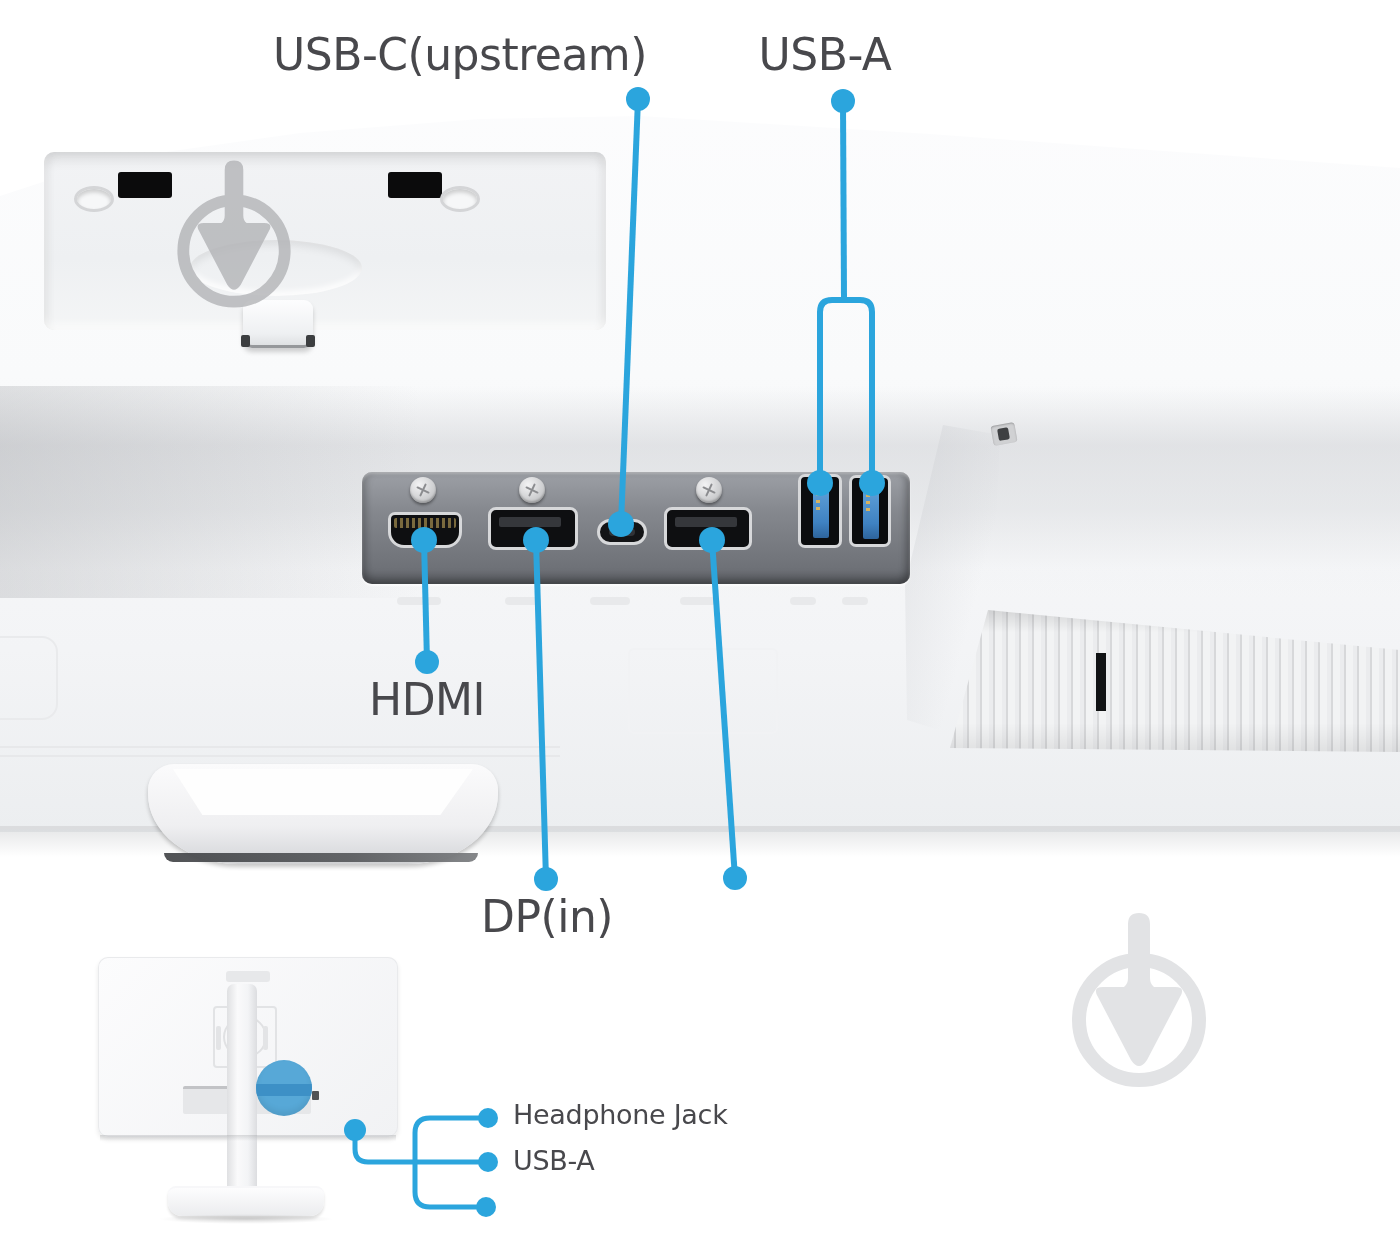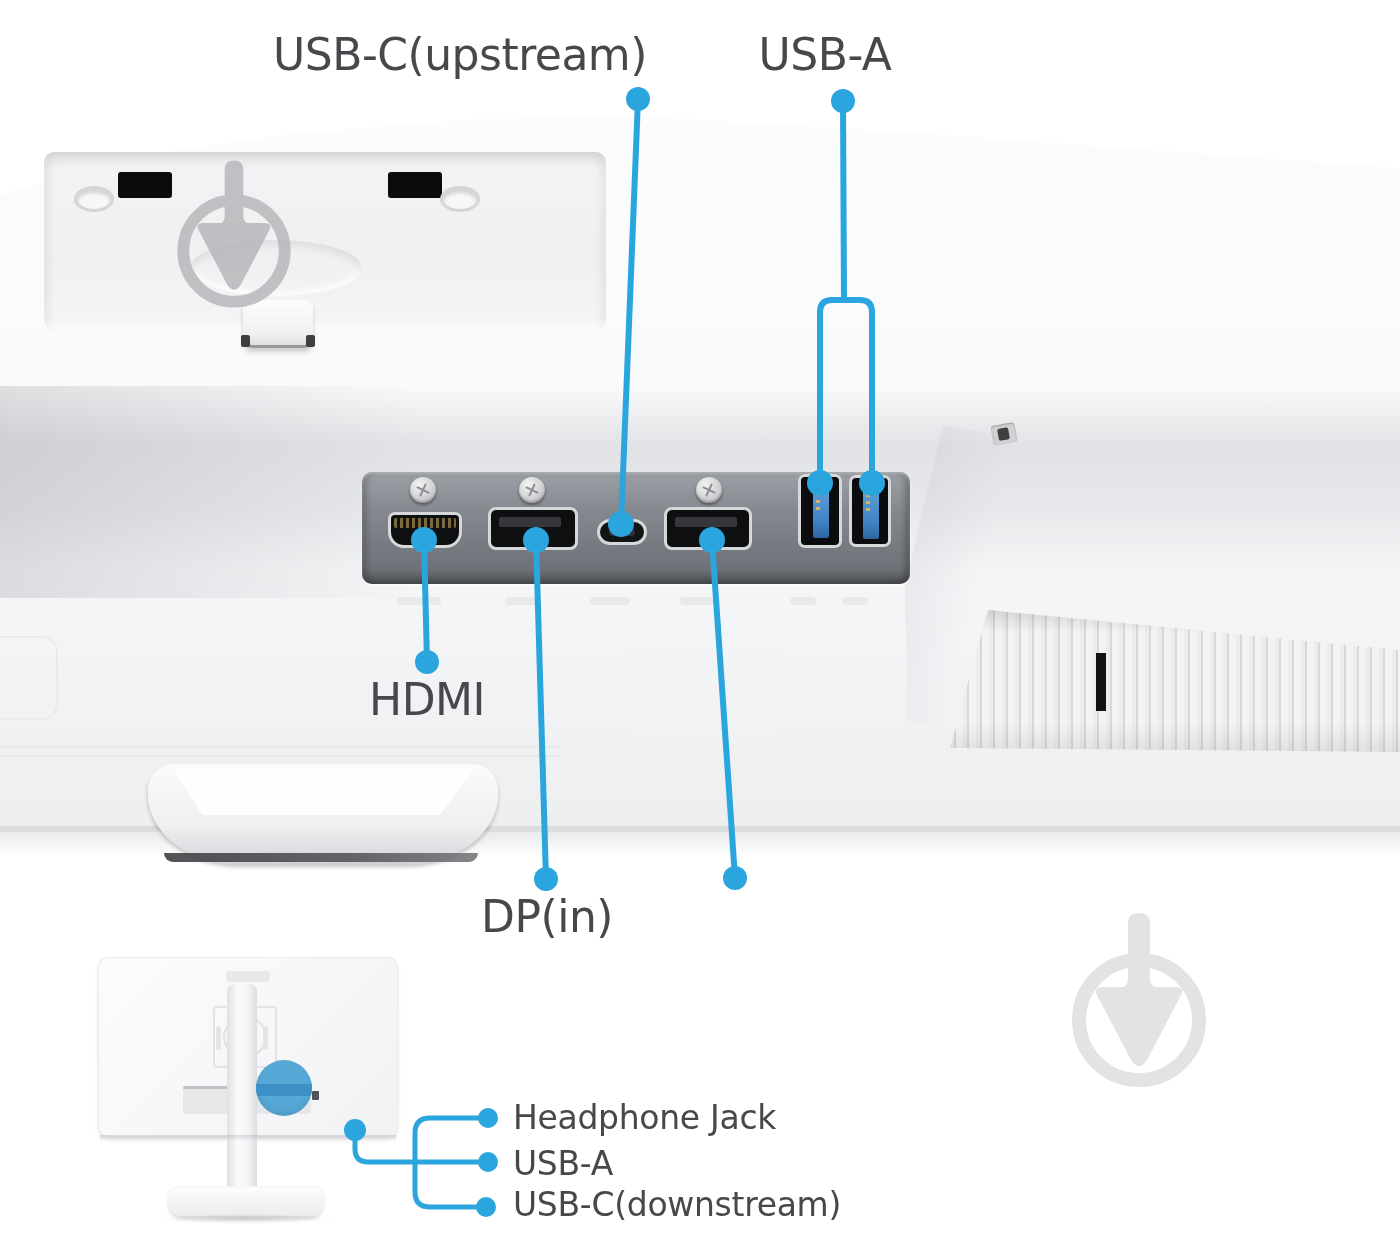--- a/index.html
+++ b/index.html
@@ -115,21 +115,21 @@
   .i-baseshadow{left:158px;top:1214px;width:176px;height:10px;
     background:radial-gradient(ellipse at center,rgba(0,0,0,.15),rgba(0,0,0,0) 70%);}
 
   
   svg.layer{left:0;top:0;width:1400px;height:1256px;pointer-events:none;}
   .callouts path{fill:none;stroke:var(--callout-blue,#2ba5dd);}
   .callouts circle{fill:var(--callout-blue,#2ba5dd);}
 
   .lbl{color:var(--label-text,#48484c);font-size:44px;letter-spacing:-.5px;white-space:nowrap;
        transform:translateX(-50%);line-height:1.15;}
-  .lbl-sm{color:var(--label-text,#48484c);font-size:33px;letter-spacing:-.3px;white-space:nowrap;line-height:1.1;}
+  .lbl-sm{color:var(--label-text,#48484c);font-size:27px;letter-spacing:-.3px;white-space:nowrap;line-height:1.1;}
 </style>
 </head>
 <body>
 
 <div id="stage">
 
   <div class="m-body"></div>
   <div class="mid-shade"></div>
   <div class="crease"></div>
   <div class="left-notch"></div>
@@ -237,15 +237,14 @@
     <circle cx="488" cy="1118" r="10"></circle>
       <circle cx="486" cy="1207" r="10"></circle>
   </svg>
 
   <div class="lbl" style="left:460px;top:30px;">USB-C(upstream)</div>
   <div class="lbl" style="left:825px;top:30px;">USB-A</div>
   <div class="lbl" style="left:427px;top:675px;">HDMI</div>
   <div class="lbl" style="left:547px;top:892px;">DP(in)</div>
   <div class="lbl-sm" style="left:513px;top:1100px;">Headphone Jack</div>
   <div class="lbl-sm" style="left:513px;top:1146px;">USB-A</div>
-  <div class="lbl-sm" style="left:513px;top:1187px;">USB-C(downstream)</div>
 
 </div>
 
 </body></html>

